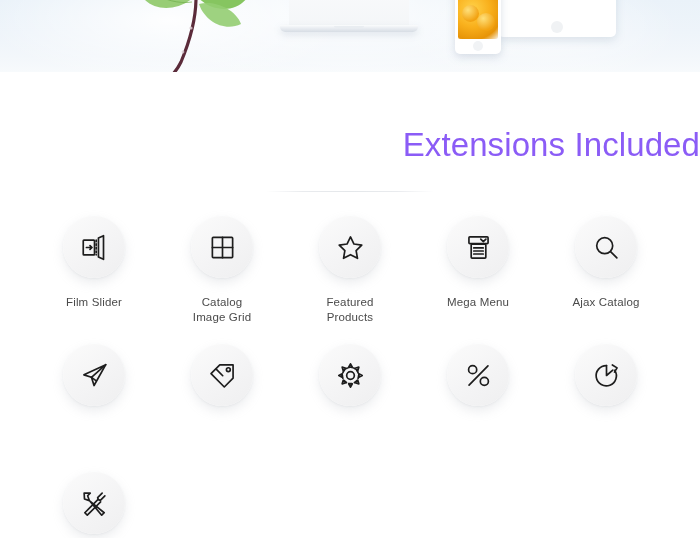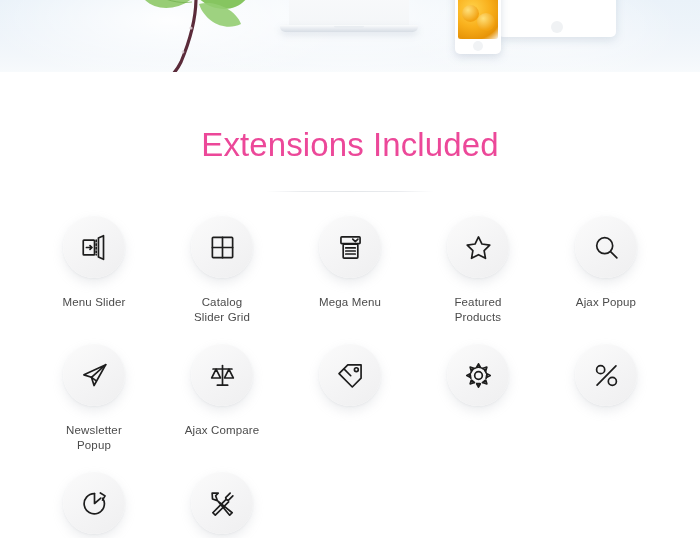--- a/index.html
+++ b/index.html
@@ -149,22 +149,22 @@
     width: 700px;
     padding-top: 55px;
     background: #ffffff;
   }
 
   .section-title {
     font-size: 33px;
     line-height: 1.1;
     font-weight: 400;
     letter-spacing: 0.1px;
-    text-align: center;
-    color: #ec4899;
+    text-align: right;
+    color: #8b5cf6;
   }
 
   .title-divider {
     width: 168px;
     height: 1px;
     margin: 28px auto 0;
     background: linear-gradient(90deg, rgba(230,232,235,0) 0%, #e9ebee 22%, #e4e7ea 50%, #e9ebee 78%, rgba(230,232,235,0) 100%);
   }
 
   
@@ -272,92 +272,78 @@
 
     <div class="ext-item">
       <div class="ext-bubble">
         <svg viewBox="0 0 24 24">
           <rect x="2" y="5.5" width="10" height="13" rx="0.6"></rect>
           <path d="M15.5 3.5 L15.5 20.5 L20 22.5 L20 1.5 Z"></path>
           <path d="M13.5 5.5 L13.5 18.5" stroke-dasharray="1.4 1.8"></path>
           <path d="M4.8 12 L9.6 12 M8 10.3 L9.8 12 L8 13.7"></path>
         </svg>
       </div>
-      <div class="ext-label">Menu Slider</div>
+      <div class="ext-label">Film Slider</div>
     </div>
 
     <div class="ext-item">
       <div class="ext-bubble">
         <svg viewBox="0 0 24 24">
           <rect x="3" y="3" width="18" height="18" rx="0.8"></rect>
           <path d="M12 3 L12 21 M3 12 L21 12"></path>
         </svg>
       </div>
       <div class="ext-label">Catalog
-Slider Grid</div>
+Image Grid</div>
+    </div>
+
+    <div class="ext-item">
+      <div class="ext-bubble">
+        <svg viewBox="0 0 24 24">
+          <path d="M12 2.6 L15.1 8.9 L22 9.9 L17 14.8 L18.2 21.6 L12 18.4 L5.8 21.6 L7 14.8 L2 9.9 L8.9 8.9 Z"></path>
+        </svg>
+      </div>
+      <div class="ext-label">Featured
+Products</div>
     </div>
 
     <div class="ext-item">
       <div class="ext-bubble">
         <svg viewBox="0 0 24 24">
           <rect x="3.5" y="2.5" width="17" height="6" rx="0.8"></rect>
           <path d="M14 4.6 L16.3 6.7 L18.6 4.6"></path>
           <rect x="5.5" y="9" width="13" height="12.5" rx="0.8"></rect>
           <path d="M7.8 12.4 H16.2 M7.8 15.1 H16.2 M7.8 17.8 H16.2"></path>
         </svg>
       </div>
       <div class="ext-label">Mega Menu</div>
     </div>
 
     <div class="ext-item">
       <div class="ext-bubble">
         <svg viewBox="0 0 24 24">
-          <path d="M12 2.6 L15.1 8.9 L22 9.9 L17 14.8 L18.2 21.6 L12 18.4 L5.8 21.6 L7 14.8 L2 9.9 L8.9 8.9 Z"></path>
-        </svg>
-      </div>
-      <div class="ext-label">Featured
-Products</div>
-    </div>
-
-    <div class="ext-item">
-      <div class="ext-bubble">
-        <svg viewBox="0 0 24 24">
           <circle cx="10.4" cy="10.4" r="7.1"></circle>
           <path d="M15.6 15.6 L21.2 21.2"></path>
         </svg>
       </div>
-      <div class="ext-label">Ajax Popup</div>
+      <div class="ext-label">Ajax Catalog</div>
     </div>
 
 
     <div class="ext-item">
       <div class="ext-bubble">
         <svg viewBox="0 0 24 24">
           <path d="M22 2.4 L2.6 11.4 L9.3 13.6 L22 2.4 Z"></path>
           <path d="M9.3 13.6 L11.6 20.9 L22 2.4"></path>
           <path d="M9.3 13.6 L13 16.4"></path>
         </svg>
       </div>
-      <div class="ext-label">Newsletter
-Popup</div>
-    </div>
-
-
-    <div class="ext-item">
-      <div class="ext-bubble">
-        <svg viewBox="0 0 24 24">
-          <path d="M12 3.2 L12 20.6"></path>
-          <path d="M3.6 6.2 L20.4 6.2"></path>
-          <path d="M7.4 20.6 L16.6 20.6"></path>
-          <path d="M6.3 6.4 L2.4 14.2 L10.2 14.2 Z"></path>
-          <path d="M17.7 6.4 L13.8 14.2 L21.6 14.2 Z"></path>
-        </svg>
-      </div>
-      <div class="ext-label">Ajax Compare</div>
-    </div>
+    </div>
+
+
 
 
     <div class="ext-item">
       <div class="ext-bubble">
         <svg viewBox="0 0 24 24">
           <path d="M9.6 2.6 L21.4 2.6 L21.4 14.4 L13.6 22.2 L1.8 10.4 Z"></path>
           <circle cx="17.2" cy="6.8" r="1.7"></circle>
           <path d="M6.4 6.4 L12.2 12.2"></path>
         </svg>
       </div>

